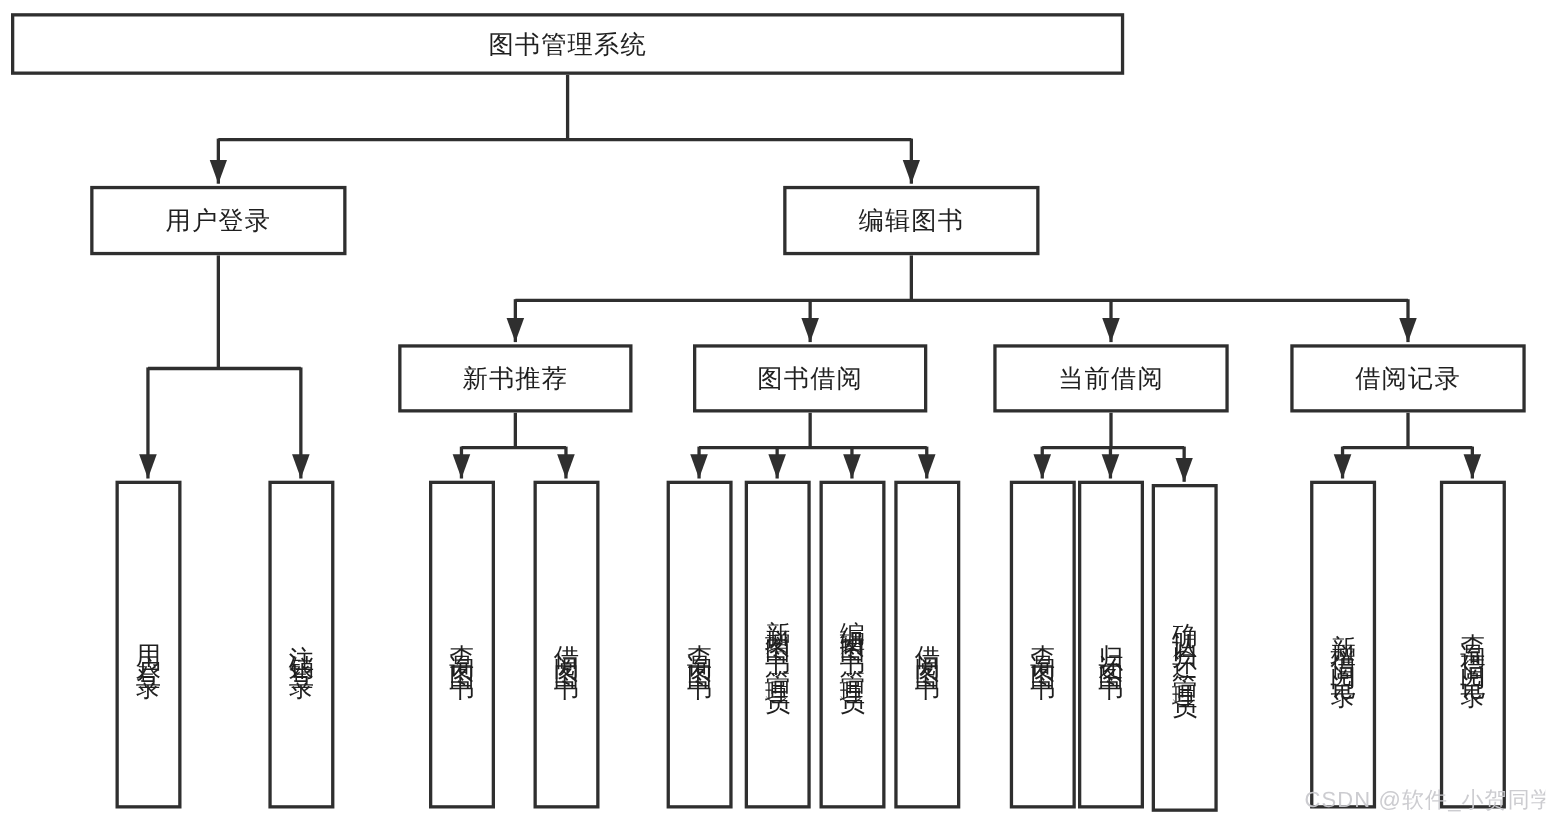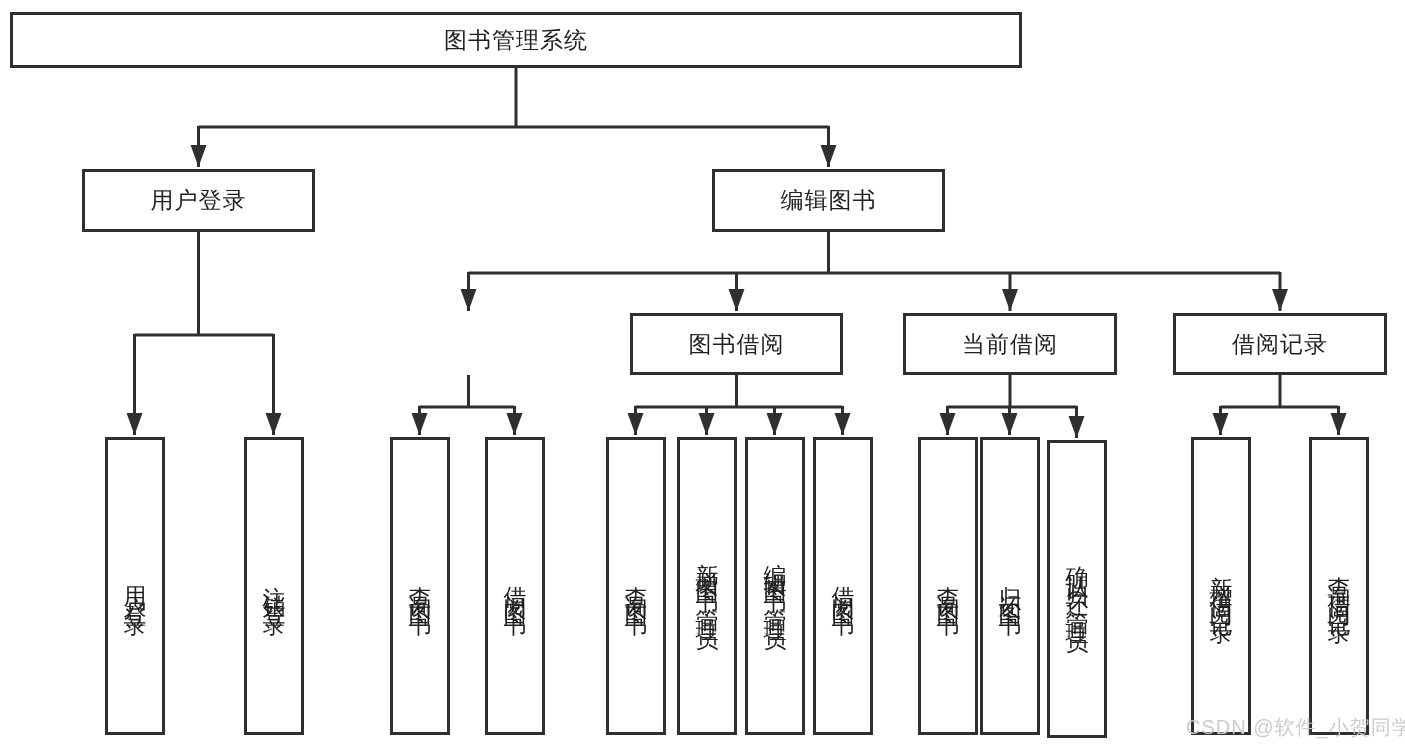--- a/index.html
+++ b/index.html
@@ -75,20 +75,23 @@
     <span>图书管理系统</span>
   </div>
 
   <div class="node h-node" style="left:82px;top:169px;width:233px;height:63px">
     <span>用户登录</span>
   </div>
   <div class="node h-node" style="left:712px;top:169px;width:233px;height:63px">
     <span>编辑图书</span>
   </div>
 
+  <div class="node h-node" style="left:362px;top:313px;width:213px;height:62px">
+    <span>新书推荐</span>
+  </div>
   <div class="node h-node" style="left:630px;top:313px;width:213px;height:62px">
     <span>图书借阅</span>
   </div>
   <div class="node h-node" style="left:903px;top:313px;width:214px;height:62px">
     <span>当前借阅</span>
   </div>
   <div class="node h-node" style="left:1173px;top:313px;width:214px;height:62px">
     <span>借阅记录</span>
   </div>
 

